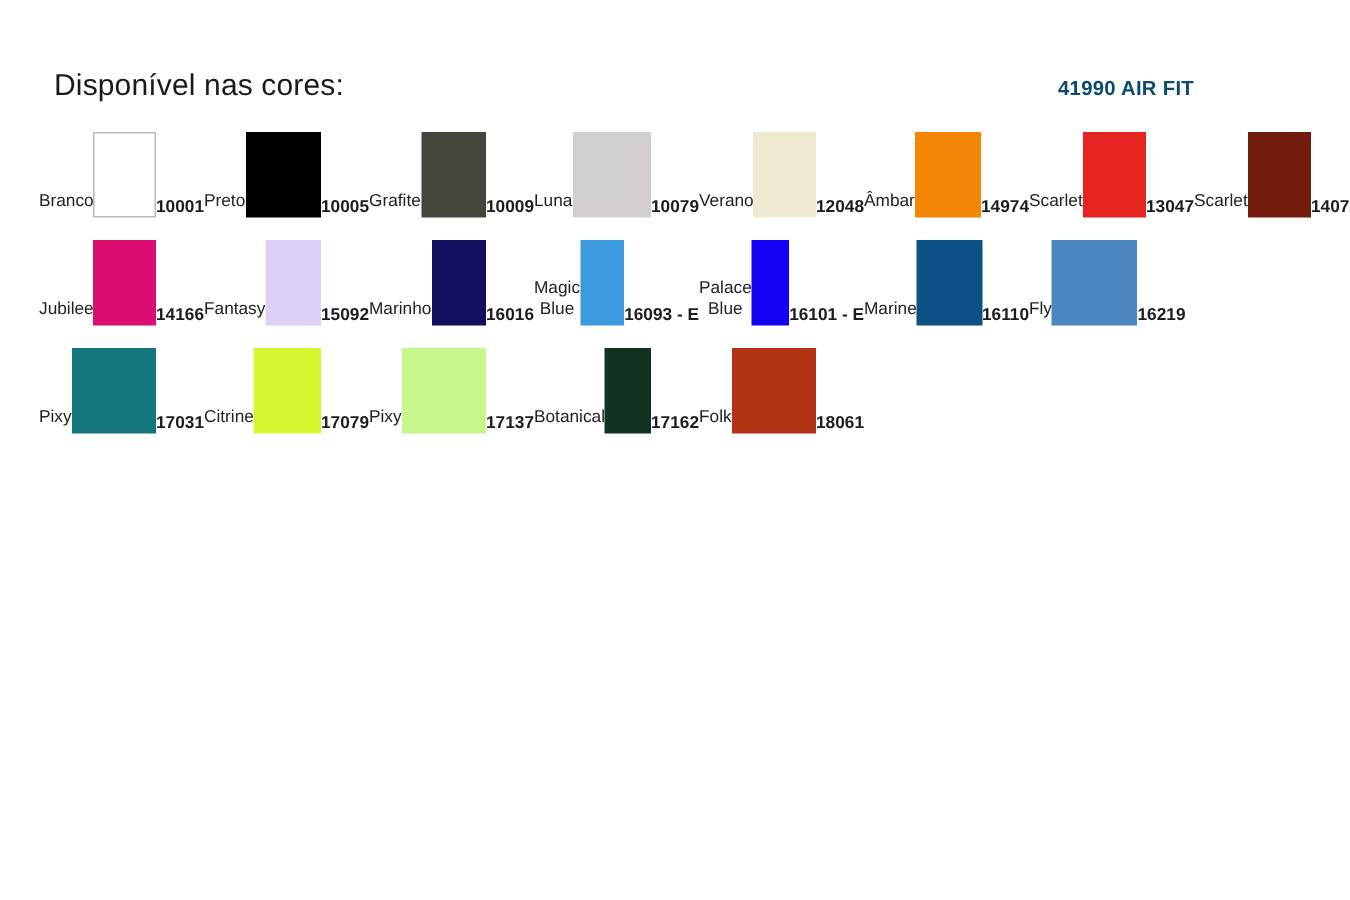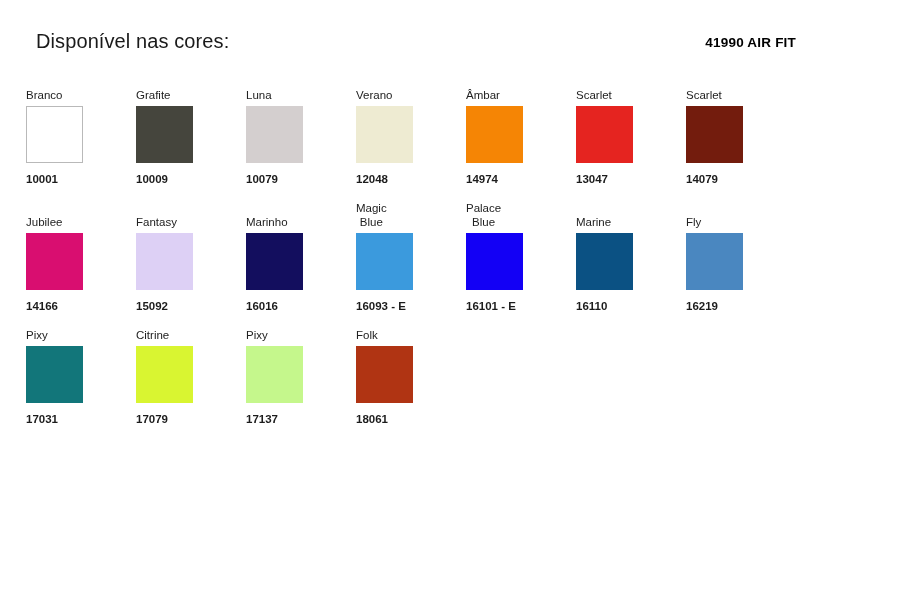--- a/index.html
+++ b/index.html
@@ -13,63 +13,62 @@
     overflow: hidden;
   }
   .page {
     position: relative;
     width: 900px;
     height: 600px;
     background: #ffffff;
   }
   .header {
     position: absolute;
-    top: 30px;
+    top: 46px;
     left: 0;
     width: 832px;
     height: 32px;
   }
   .title {
     position: absolute;
     left: 36px;
     top: 0;
     font-size: 20px;
     font-weight: 400;
     color: #1a1a1a;
     letter-spacing: 0.1px;
     white-space: nowrap;
   }
   .sku {
     position: absolute;
     right: 36px;
     top: 5px;
     font-size: 13.5px;
     font-weight: 700;
-    color: #000000;
+    color: #0c4a6e;
     letter-spacing: 0.2px;
     white-space: nowrap;
   }
   .grid {
     position: absolute;
     top: 88px;
     left: 26px;
     width: 848px;
   }
   .row {
     display: flex;
     flex-direction: row;
     align-items: flex-end;
     margin-bottom: 15px;
   }
   .swatch-cell {
     width: 110px;
     flex: 0 0 110px;
     display: flex;
-    flex-direction: column;
-    align-items: flex-start;
+    align-items: flex-end;
   }
   .swatch-name {
     font-size: 11.5px;
     color: #222222;
     text-align: center;
     line-height: 14px;
     min-height: 14px;
     margin-bottom: 4px;
     white-space: pre-line;
   }
@@ -106,20 +105,25 @@
   </div>
 
   <div class="grid" id="swatch-grid">
       <div class="row">
         <div class="swatch-cell">
           <div class="swatch-name">Branco</div>
           <div class="swatch-chip bordered" style="background: rgb(255, 255, 255);"></div>
           <div class="swatch-code">10001</div>
         </div>
         <div class="swatch-cell">
+          <div class="swatch-name">Preto</div>
+          <div class="swatch-chip" style="background: rgb(0, 0, 0);"></div>
+          <div class="swatch-code">10005</div>
+        </div>
+        <div class="swatch-cell">
           <div class="swatch-name">Grafite</div>
           <div class="swatch-chip" style="background: rgb(69, 69, 61);"></div>
           <div class="swatch-code">10009</div>
         </div>
         <div class="swatch-cell">
           <div class="swatch-name">Luna</div>
           <div class="swatch-chip" style="background: rgb(212, 207, 207);"></div>
           <div class="swatch-code">10079</div>
         </div>
         <div class="swatch-cell">
@@ -190,20 +194,25 @@
         </div>
         <div class="swatch-cell">
           <div class="swatch-name">Citrine</div>
           <div class="swatch-chip" style="background: rgb(217, 245, 49);"></div>
           <div class="swatch-code">17079</div>
         </div>
         <div class="swatch-cell">
           <div class="swatch-name">Pixy</div>
           <div class="swatch-chip" style="background: rgb(197, 247, 140);"></div>
           <div class="swatch-code">17137</div>
+        </div>
+        <div class="swatch-cell">
+          <div class="swatch-name">Botanical</div>
+          <div class="swatch-chip" style="background: rgb(17, 51, 34);"></div>
+          <div class="swatch-code">17162</div>
         </div>
         <div class="swatch-cell">
           <div class="swatch-name">Folk</div>
           <div class="swatch-chip" style="background: rgb(176, 52, 19);"></div>
           <div class="swatch-code">18061</div>
         </div>
         <div class="spacer-cell"></div>
         <div class="spacer-cell"></div>
         <div class="spacer-cell"></div>
       </div>

